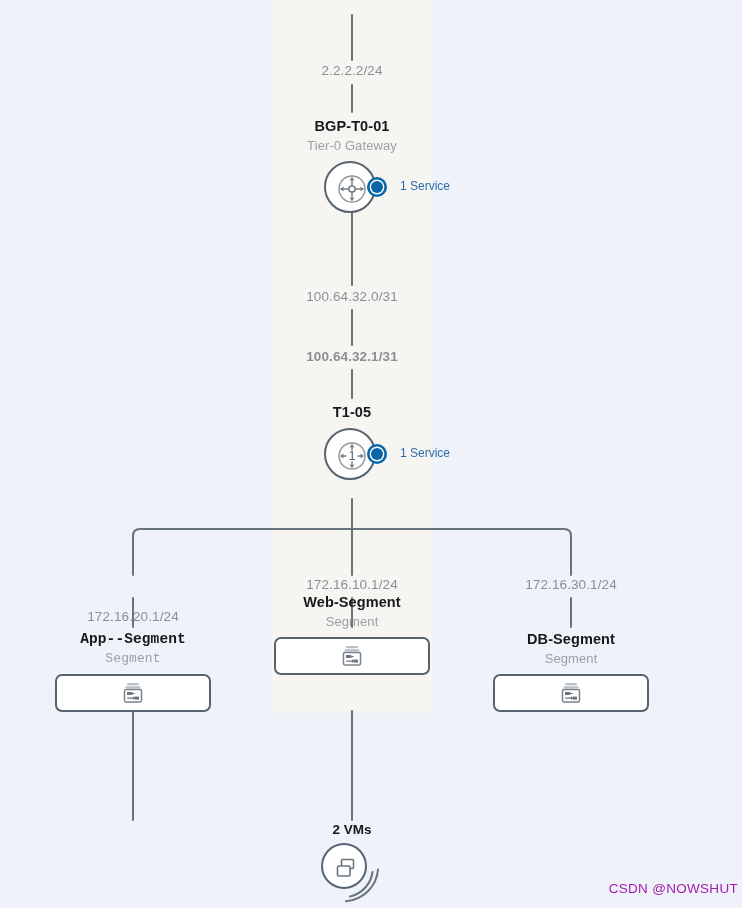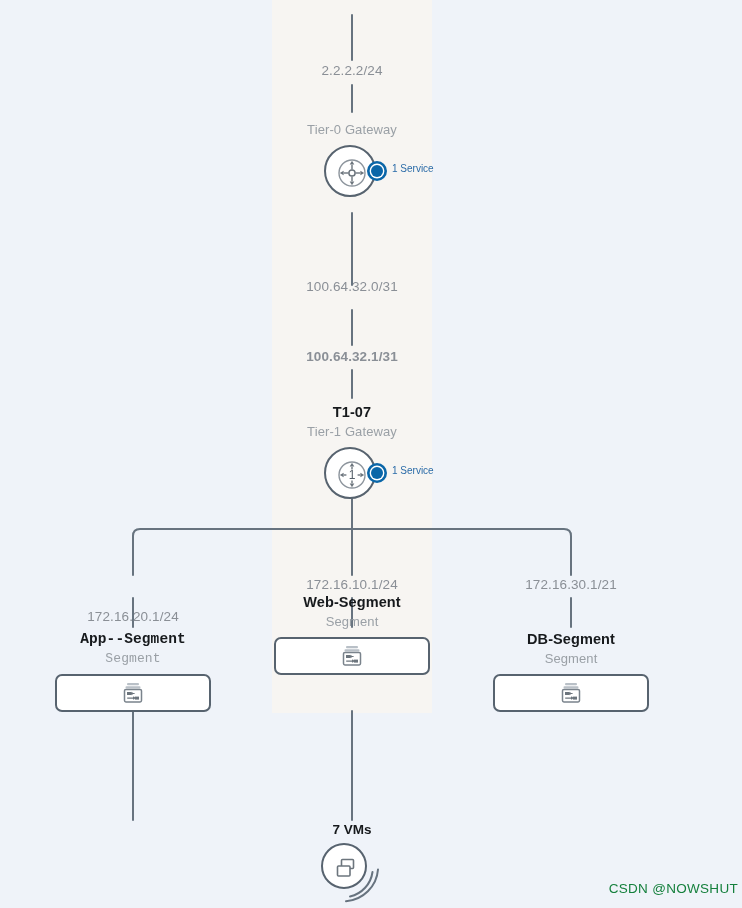--- a/index.html
+++ b/index.html
@@ -93,23 +93,23 @@
   .svc-badge {
     position: absolute;
     left: 42px;
     top: 15px;
     width: 22px;
     height: 22px;
     z-index: 4;
   }
   .svc-label {
     position: absolute;
-    left: 68px;
+    left: 76px;
     top: 18px;
-    font-size: 10px;
+    font-size: 12px;
     color: #2c6ca8;
     white-space: nowrap;
     z-index: 4;
   }
 
   
   .seg-box {
     width: 156px;
     height: 38px;
     border: 2px solid #57636f;
@@ -145,21 +145,21 @@
     position: absolute;
     left: 0; top: 0;
     z-index: 1;
   }
 
   .watermark {
     position: absolute;
     right: 14px;
     bottom: 12px;
     font-size: 13.5px;
-    color: #15803d;
+    color: #a21caf;
     z-index: 5;
     white-space: nowrap;
     letter-spacing: .3px;
   }
 </style>
 </head>
 <body>
 
 <div id="canvas">
 
@@ -185,31 +185,32 @@
       <line x1="352" y1="598" x2="352" y2="627"></line>
       <line x1="571" y1="598" x2="571" y2="627"></line>
 
       <line x1="133" y1="711" x2="133" y2="820"></line>
       <line x1="352" y1="711" x2="352" y2="820"></line>
     </g>
   </svg>
 
   <div class="ip-label" style="left:272px; top:63px; width:160px;">2.2.2.2/24</div>
 
-  <div class="ip-label" style="left:272px; top:279px; width:160px;">100.64.32.0/31</div>
+  <div class="ip-label" style="left:272px; top:289px; width:160px;">100.64.32.0/31</div>
 
   <div class="ip-label" style="left:272px; top:349px; width:160px;font-weight:bold;">100.64.32.1/31</div>
 
   <div class="ip-label" style="left:53px; top:577px; width:160px;margin-top:32px;">172.16.20.1/24</div>
 
   <div class="ip-label" style="left:272px; top:577px; width:160px;">172.16.10.1/24</div>
 
-  <div class="ip-label" style="left:491px; top:577px; width:160px;">172.16.30.1/21</div>
+  <div class="ip-label" style="left:491px; top:577px; width:160px;">172.16.30.1/24</div>
 
   <div class="node" style="left:232px; top:118px; width:240px;">
+    <div class="node-title">BGP-T0-01</div>
     <div class="node-sub">Tier-0 Gateway</div>
     <div class="gw-wrap">
       <div class="gw-circle">
         <svg width="34" height="34" viewBox="0 0 34 34">
           <circle cx="17" cy="17" r="13" fill="none" stroke="#8d959d" stroke-width="1.4"></circle>
           <circle cx="17" cy="17" r="3.1" fill="none" stroke="#6c757d" stroke-width="1.5"></circle>
           <g fill="#6c757d">
             <path d="M17 4.8 L19.3 8.6 L14.7 8.6 Z"></path>
             <path d="M17 29.2 L19.3 25.4 L14.7 25.4 Z"></path>
             <path d="M4.8 17 L8.6 14.7 L8.6 19.3 Z"></path>
@@ -226,22 +227,21 @@
       <svg class="svc-badge" width="22" height="22" viewBox="0 0 22 22">
         <circle cx="11" cy="11" r="10" fill="#0a66a8"></circle>
         <circle cx="11" cy="11" r="7.4" fill="#ffffff"></circle>
         <circle cx="11" cy="11" r="6" fill="#0a66a8"></circle>
       </svg>
       <div class="svc-label">1 Service</div>
     </div>
   </div>
 
   <div class="node" style="left:232px; top:404px; width:240px;">
-    <div class="node-title">T1-07</div>
-    <div class="node-sub">Tier-1 Gateway</div>
+    <div class="node-title">T1-05</div>
     <div class="gw-wrap">
       <div class="gw-circle">
         <svg width="34" height="34" viewBox="0 0 34 34">
           <circle cx="17" cy="17" r="13" fill="none" stroke="#8d959d" stroke-width="1.4"></circle>
           <text x="17" y="21.4" text-anchor="middle" font-family="Liberation Sans, sans-serif" font-size="12" fill="#56606a">1</text>
           <g fill="#6c757d">
             <path d="M17 4.8 L19.3 8.6 L14.7 8.6 Z"></path>
             <path d="M17 29.2 L19.3 25.4 L14.7 25.4 Z"></path>
             <path d="M4.8 17 L8.6 14.7 L8.6 19.3 Z"></path>
             <path d="M29.2 17 L25.4 14.7 L25.4 19.3 Z"></path>
@@ -306,21 +306,21 @@
         <rect x="5" y="11" width="4" height="3" fill="#6c757d"></rect>
         <rect x="13" y="15.6" width="4" height="3" fill="#6c757d"></rect>
         <path d="M12.6 12.5 L9.2 12.5 M10.3 11.2 L9 12.5 L10.3 13.8" stroke="#6c757d" stroke-width="1.2" fill="none"></path>
         <path d="M5.2 17.1 L12.6 17.1 M11.3 15.8 L12.7 17.1 L11.3 18.4" stroke="#6c757d" stroke-width="1.2" fill="none"></path>
       </svg>
     </div>
   </div>
 
 
   <div class="node" style="left:272px; top:822px; width:160px;">
-    <div class="vm-title">7 VMs</div>
+    <div class="vm-title">2 VMs</div>
     <div class="vm-wrap">
       <svg class="vm-arcs" width="62" height="60" viewBox="0 0 62 60">
         <g fill="none" stroke="#67737f" stroke-width="2" stroke-linecap="round">
           <path d="M 29 53.5 A 29 29 0 0 0 51.5 29"></path>
           <path d="M 25 58.2 A 34.5 34.5 0 0 0 57 26.5"></path>
         </g>
       </svg>
       <div class="vm-circle">
         <svg width="24" height="24" viewBox="0 0 24 24">
           <rect x="7.5" y="3.5" width="12" height="9" rx="1" fill="#ffffff" stroke="#6c757d" stroke-width="1.6"></rect>

